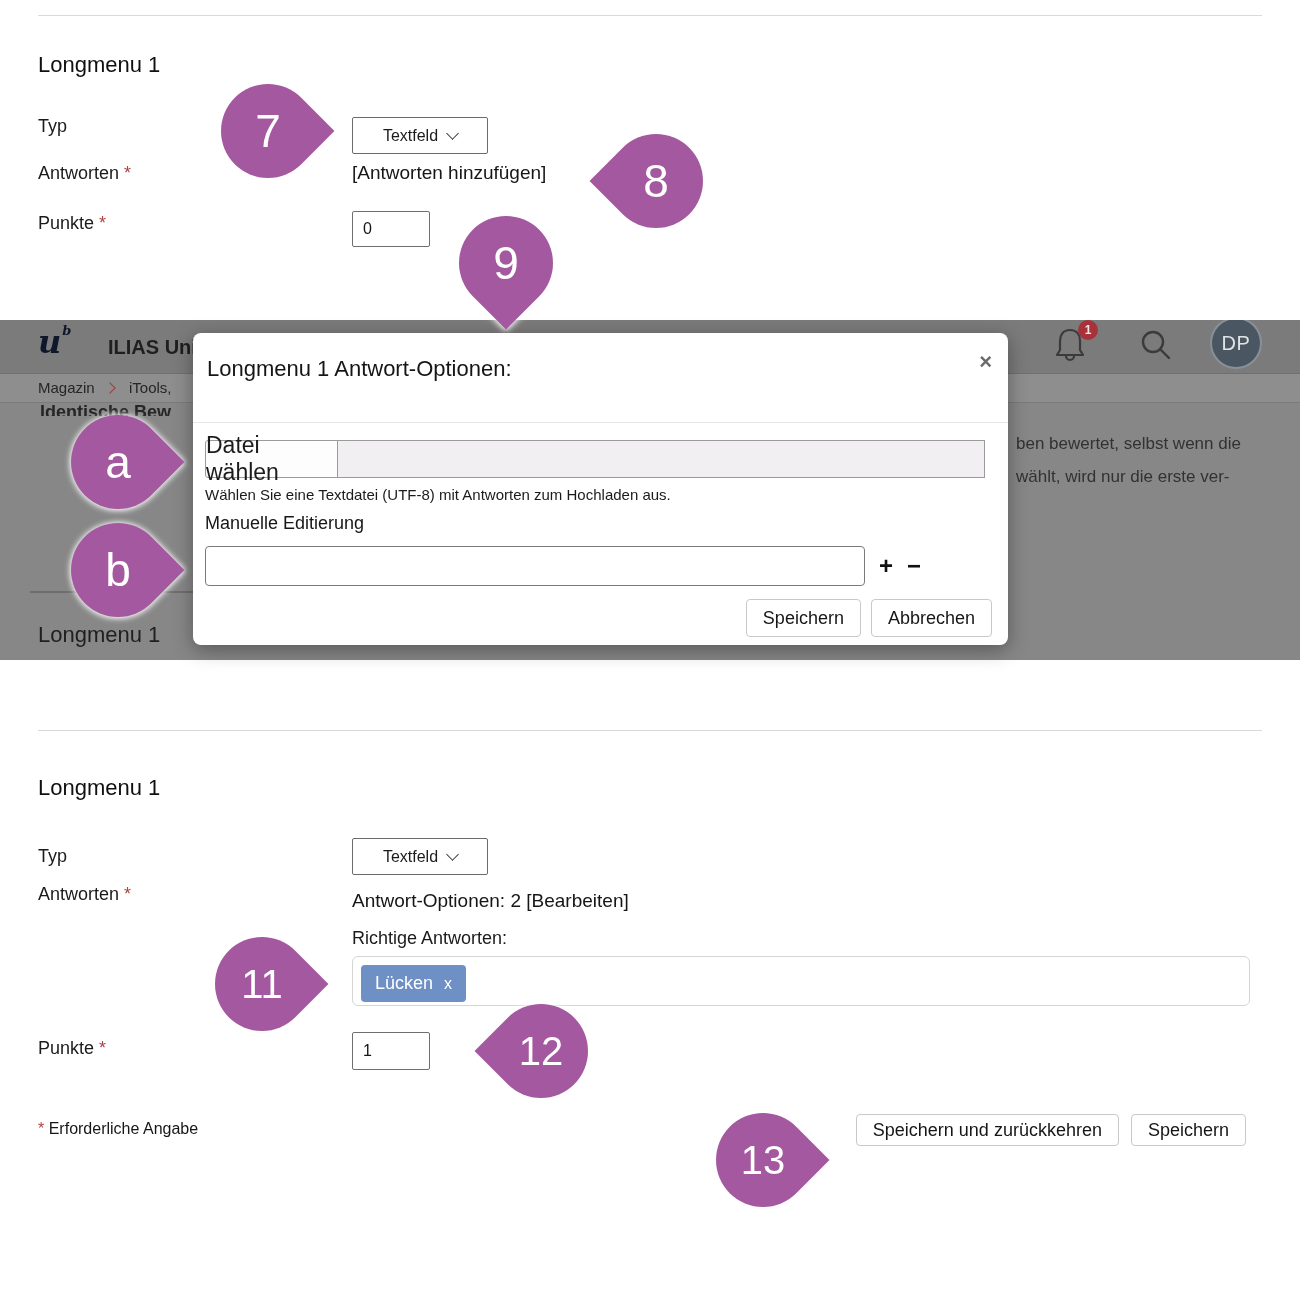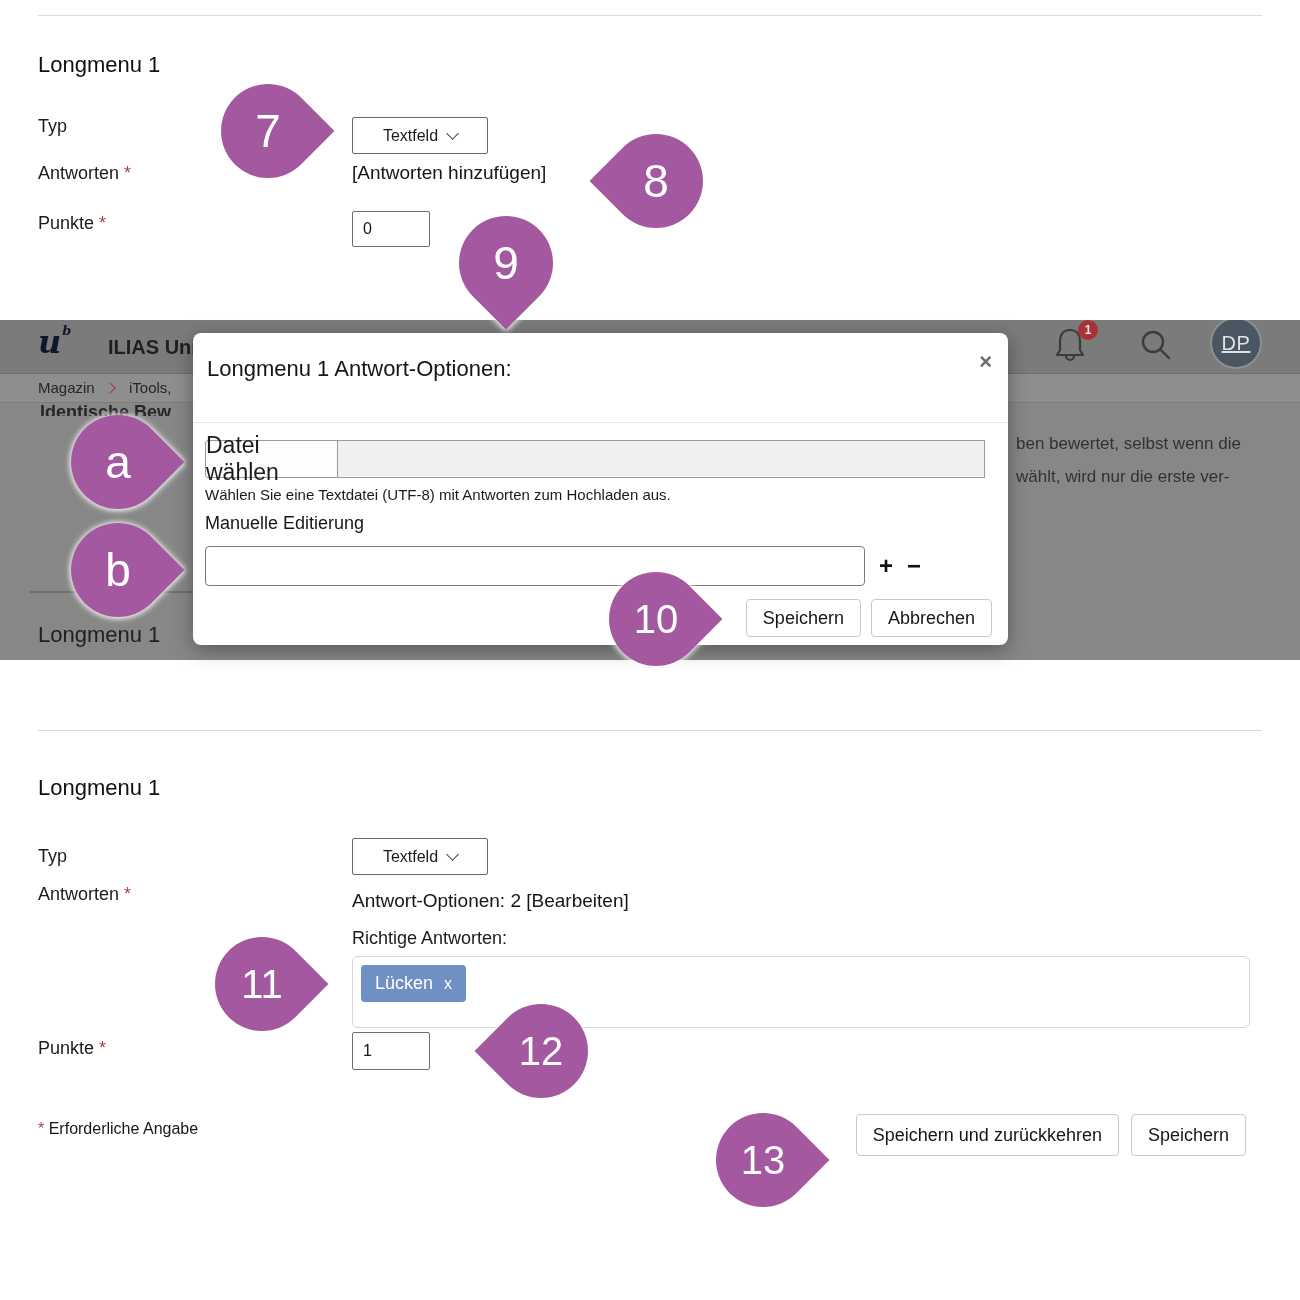--- a/index.html
+++ b/index.html
@@ -72,27 +72,27 @@
   .manlabel{position:absolute;left:12px;top:180px;font-size:18px;color:#161616;}
   .maninput{position:absolute;left:12px;top:213px;width:660px;height:40px;border:1px solid #7a7a7a;
             border-radius:4px;box-sizing:border-box;font-family:inherit;font-size:16px;padding:0 10px;}
   .pm{position:absolute;top:216px;font-size:24px;font-weight:700;color:#111;cursor:pointer;line-height:34px;}
   .btn{display:inline-flex;align-items:center;justify-content:center;height:38px;padding:0 16px;
        border:1px solid #c9c9c9;border-radius:4px;background:#fff;font-size:18px;color:#161616;
        box-sizing:border-box;cursor:pointer;white-space:nowrap;font-family:inherit;}
   .modal .btnrow{position:absolute;right:16px;top:266px;display:flex;gap:10px;}
 
   
-  .tagbox{position:absolute;left:352px;top:956px;width:898px;height:72px;background:#fff;
+  .tagbox{position:absolute;left:352px;top:956px;width:898px;height:50px;background:#fff;
           border:1px solid #d5d5d5;border-radius:6px;box-sizing:border-box;}
   .tag{position:absolute;left:8px;top:8px;height:37px;background:#6f90c5;border-radius:4px;
        display:flex;align-items:center;gap:11px;padding:0 14px;color:#fff;font-size:18px;}
   .tag .x{font-size:16px;cursor:pointer;}
   .botbtns{position:absolute;right:54px;top:1114px;display:flex;gap:12px;}
-  .botbtns .btn{height:42px;}
+  .botbtns .btn{height:32px;}
 </style>
 </head>
 <body>
 
 <div class="page">
 
   <div class="hline" style="left:38px;right:38px;top:15px;"></div>
   <div class="h1" style="left:38px;top:52px;">Longmenu 1</div>
 
   <div class="flabel" style="left:38px;top:116px;">Typ</div>
@@ -139,21 +139,21 @@
       </div>
       <div class="badge" style="left:1078px;top:0px;">1</div>
 
       <div class="iconbtn" style="left:1138px;top:7px;">
         <svg width="36" height="36" viewBox="0 0 36 36">
           <circle cx="15" cy="15" r="10" fill="none" stroke="#3b3b3b" stroke-width="2.4"></circle>
           <line x1="22.5" y1="22.5" x2="31" y2="31" stroke="#3b3b3b" stroke-width="2.4" stroke-linecap="round"></line>
         </svg>
       </div>
 
-      <div class="avatar" style="left:1210px;top:-3px;text-decoration:underline;">DP</div>
+      <div class="avatar" style="left:1210px;top:-3px;">DP</div>
     </div>
 
     <div class="crumbbar">
       <span class="crumb" style="left:38px;">Magazin</span>
       <span class="chev-right" style="left:106px;"></span>
       <span class="crumb" style="left:129px;">iTools,</span>
     </div>
 
     <div class="clipped-text">Identische Bew</div>
 
@@ -184,24 +184,20 @@
     </div>
   </div>
 
   <div class="callout dir-right" style="left:71px;top:415px;">
     <div class="tear"></div>
     <div class="lbl">a</div>
   </div>
   <div class="callout dir-right" style="left:71px;top:523px;">
     <div class="tear"></div>
     <div class="lbl">b</div>
-  </div>
-  <div class="callout dir-right two" style="left:609px;top:572px;">
-    <div class="tear"></div>
-    <div class="lbl">10</div>
   </div>
 
   <div class="hline" style="left:38px;right:38px;top:730px;"></div>
   <div class="h1" style="left:38px;top:775px;">Longmenu 1</div>
 
   <div class="flabel" style="left:38px;top:846px;">Typ</div>
   <div class="select" style="left:352px;top:838px;">
     <span>Textfeld</span>
     <span class="chev-down"></span>
   </div>

